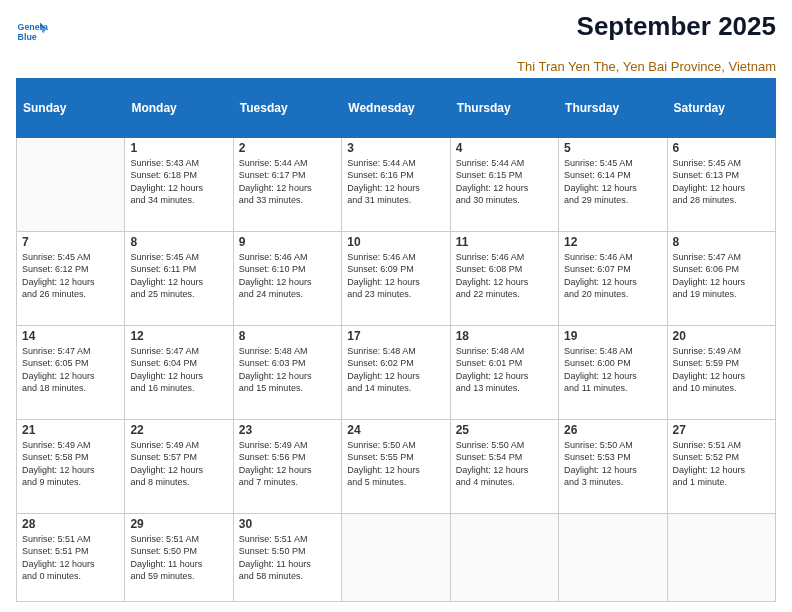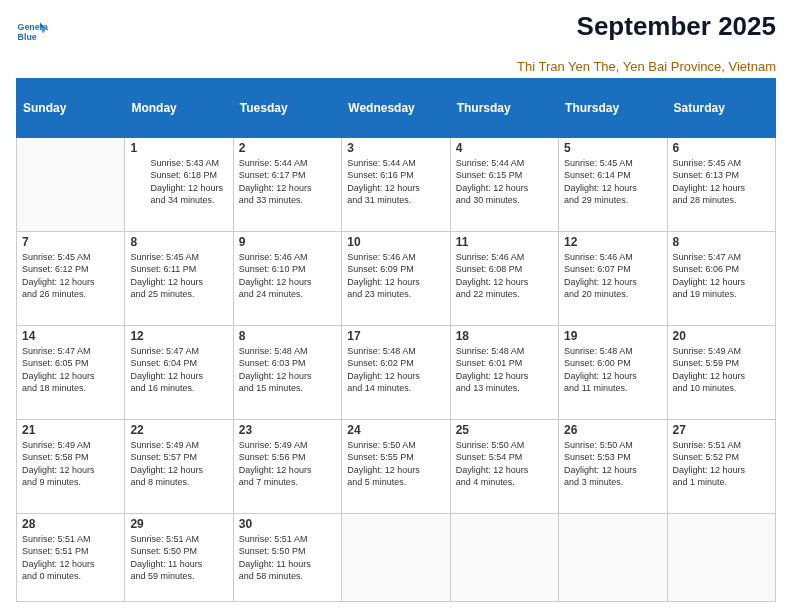--- a/index.html
+++ b/index.html
@@ -119,21 +119,21 @@
         <th>Thursday</th>
         <th>Thursday</th>
         <th>Saturday</th>
       </tr>
     </thead>
     <tbody id="calendar-body">
     <tr>
           <td class="empty"></td>
           <td>
             <span class="day-num">1</span>
-            <div class="day-info" style="white-space: pre-line; margin-left: 20px;">Sunrise: 5:43 AM
+            <div class="day-info" style="white-space: pre-line;">Sunrise: 5:43 AM
 Sunset: 6:18 PM
 Daylight: 12 hours
 and 34 minutes.</div>
           </td>
           <td>
             <span class="day-num">2</span>
             <div class="day-info" style="white-space: pre-line;">Sunrise: 5:44 AM
 Sunset: 6:17 PM
 Daylight: 12 hours
 and 33 minutes.</div>

